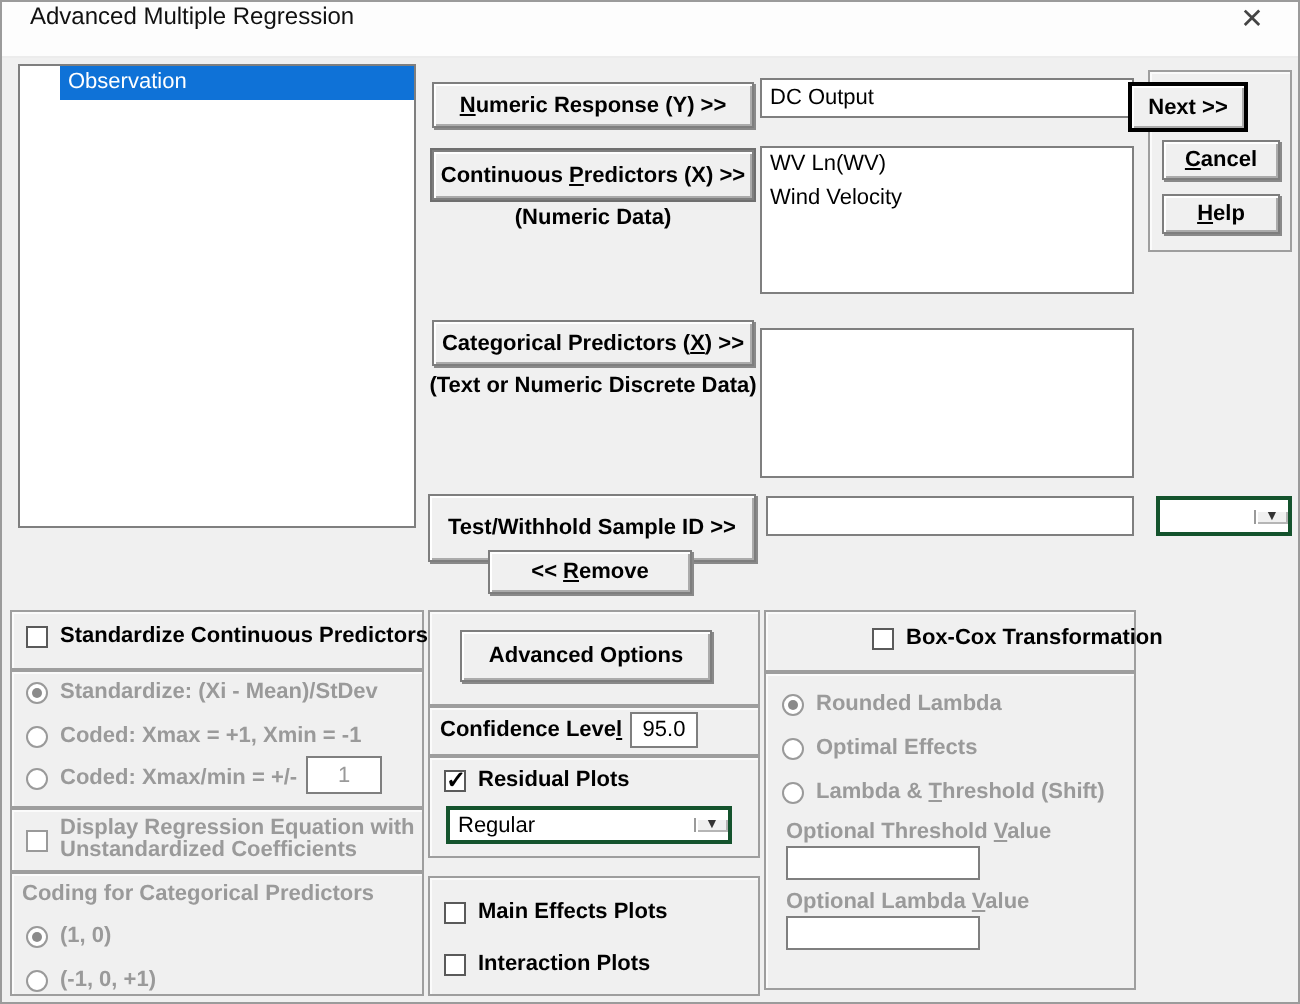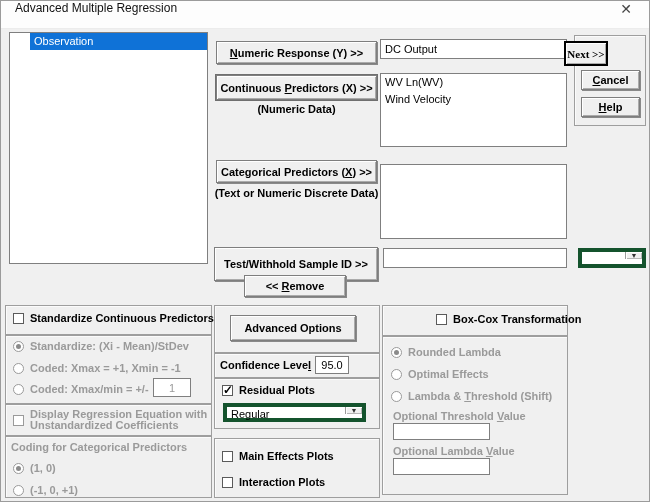--- a/index.html
+++ b/index.html
@@ -52,21 +52,21 @@
   
   .row { position:absolute; display:flex; align-items:center; gap:6px; font-weight:bold; white-space:nowrap; }
   .cb { width:11px; height:11px; background:#fff; border:1px solid #5a5a5a; position:relative; flex:none; }
   .cb.checked::after { content:"✓"; position:absolute; left:0px; top:-3px; font-size:12px; color:#000; }
   .radio { width:11px; height:11px; background:#fff; border:1px solid #5a5a5a; border-radius:50%; position:relative; flex:none; }
   .radio.selected::after { content:""; position:absolute; left:2px; top:2px; width:5px; height:5px; border-radius:50%; background:#222; }
   .disabled .cb, .disabled .radio { border-color:#9a9a9a; }
   .disabled .radio.selected::after { background:#8b8b8b; }
 
   
-  .combo { position:absolute; background:#fff; border:4px solid #14532d; display:flex; align-items:flex-start; }
+  .combo { position:absolute; background:#fff; border:2px solid #14532d; display:flex; align-items:center; }
   .combo .txt { flex:1; padding:1px 4px; display:flex; align-items:center; font-size:11px; }
   .combo .arrow {
     width:17px; flex:none; background:#f0f0f0; border-left:1px solid #9a9a9a;
     display:flex; align-items:center; justify-content:center;
     box-shadow: inset 1px 1px 0 #fff, inset -1px -1px 0 #b5b5b5;
   }
   .combo .arrow::after { content:"▼"; font-size:7px; color:#333; }
 </style>
 </head>
 <body>
@@ -109,21 +109,21 @@
   <div class="combo" style="left:577px; top:247px; width:68px; height:20px;">
     <span class="txt"></span>
     <span class="arrow"></span>
   </div>
 
   <button class="btn" style="left:243px; top:274px; width:102px; height:22px;">
     <span><span>&lt;&lt; </span><span class="u">R</span><span>emove</span></span>
   </button>
 
   <div class="gbox" style="left:573px; top:34px; width:72px; height:91px;"></div>
-  <button class="btn default" style="left:564px; top:41px; width:42px; height:23px;font-family:Liberation Serif, serif;">
+  <button class="btn default" style="left:564px; top:41px; width:58px; height:23px;">
     <span>Next &gt;&gt;</span>
   </button>
   <button class="btn" style="left:580px; top:69px; width:59px; height:20px;">
     <span><span class="u">C</span><span>ancel</span></span>
   </button>
   <button class="btn" style="left:580px; top:96px; width:59px; height:20px;">
     <span><span class="u">H</span><span>elp</span></span>
   </button>
 
   <div class="gbox" style="left:4px; top:304px; width:207px; height:30px;"></div>

